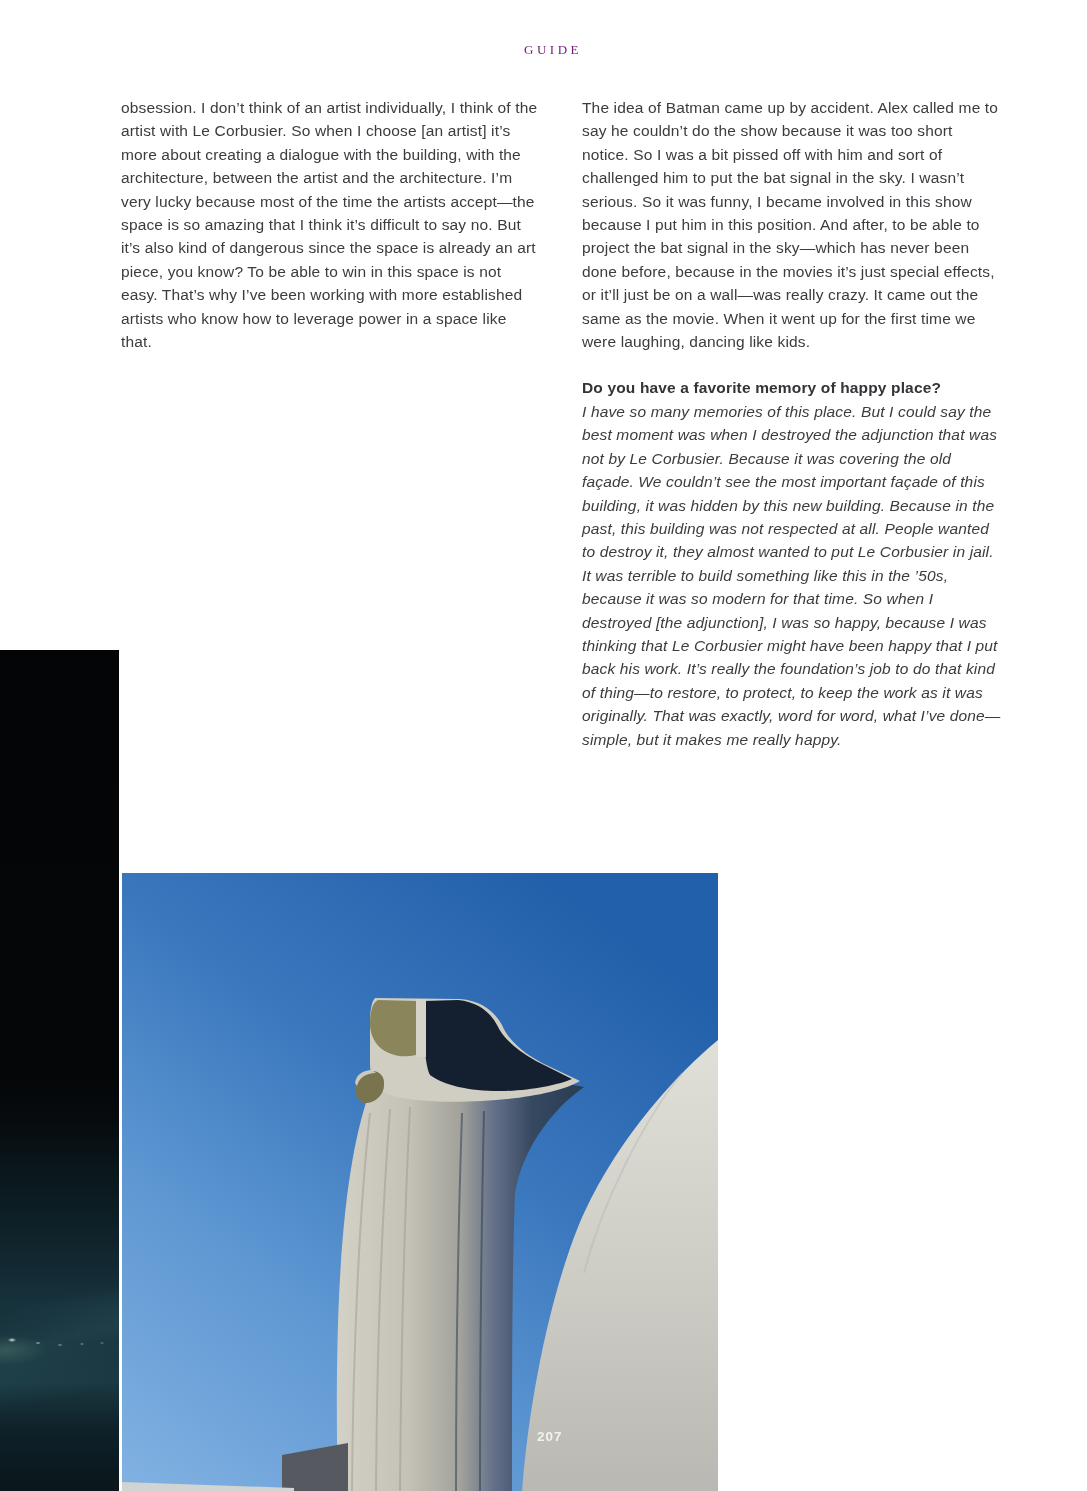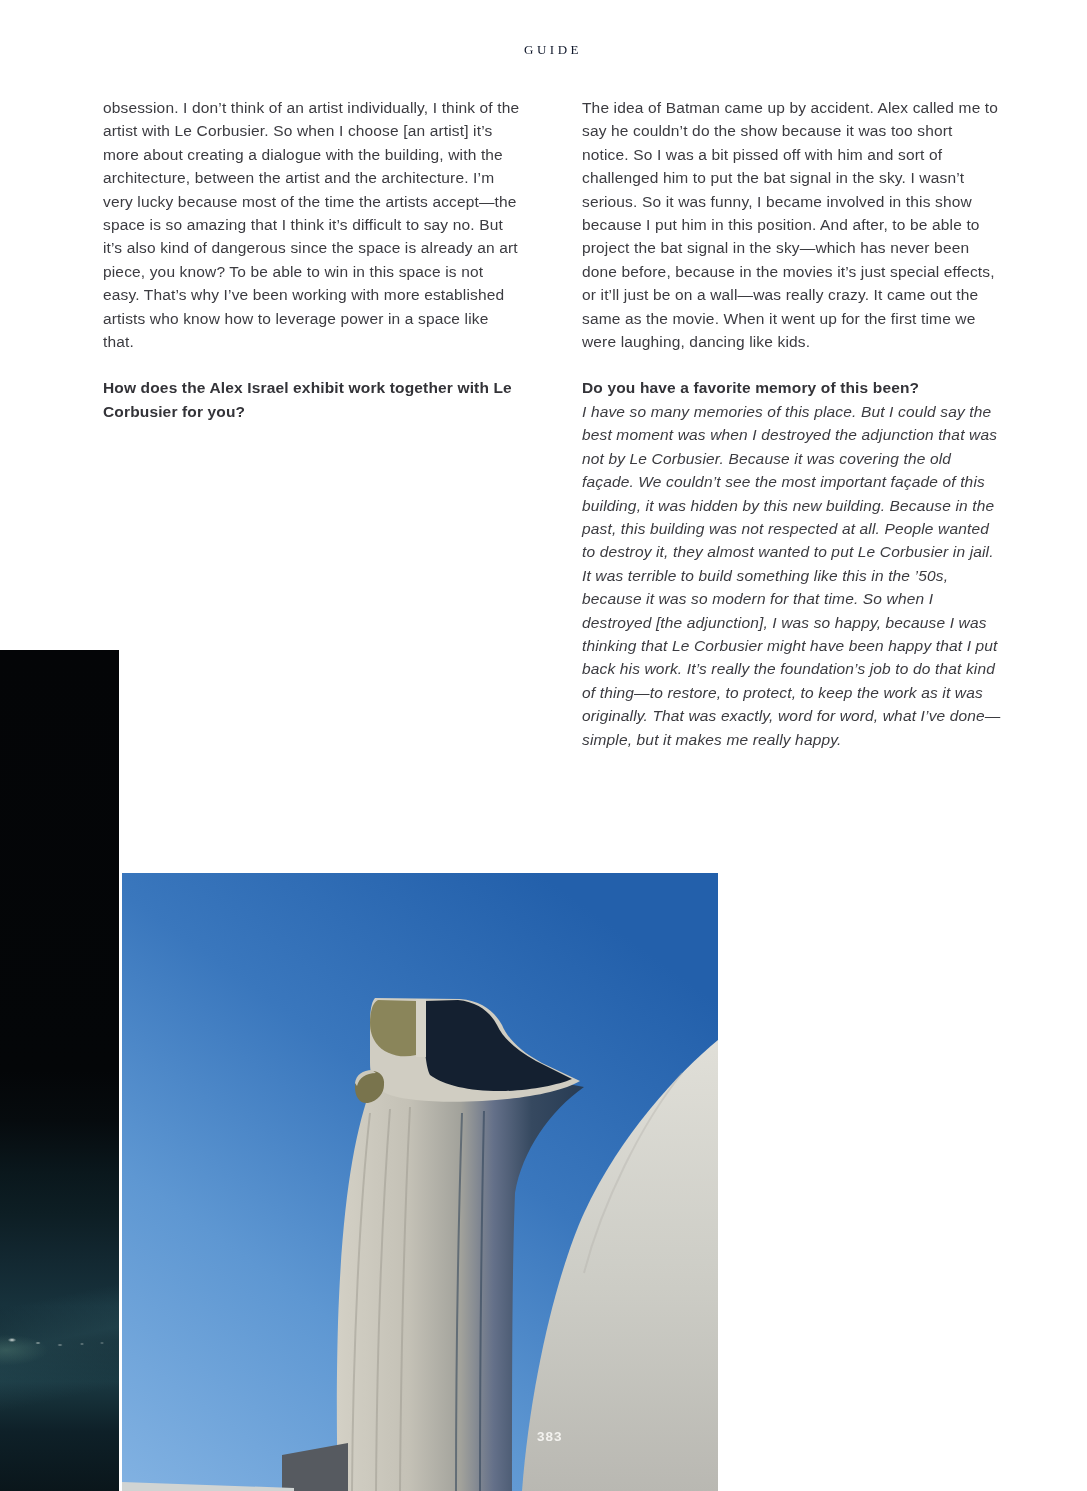--- a/index.html
+++ b/index.html
@@ -10,32 +10,32 @@
     font-family:"Liberation Sans", sans-serif;
     overflow:hidden;
   }
   .guide-header {
     position:absolute;
     top:42px; left:121px; width:864px;
     text-align:center;
     font-family:"Liberation Serif", serif;
     font-size:13px;
     letter-spacing:3.5px;
-    color:#0f172a;
+    color:#701a75;
   }
   .col {
     position:absolute;
     top:96px;
     width:419px;
     font-size:15.5px;
     line-height:23.4px;
     letter-spacing:0.15px;
     color:#3b3b40;
   }
-  .col-left  { left:103px; }
+  .col-left  { left:121px; }
   .col-right { left:566px;margin-left:16px; }
   .para   { margin:0 0 23px 0; }
   .question {
     font-weight:bold;
     color:#333338;
     margin:0;
   }
   .answer { margin:0;font-style:italic; }
 
   
@@ -76,26 +76,25 @@
 </style>
 </head>
 <body>
 
 <div class="guide-header">
   <span>GUIDE</span>
 </div>
 
 <div class="col col-left">
   <p class="para">obsession. I don’t think of an artist individually, I think of the artist with Le Corbusier. So when I choose [an artist] it’s more about creating a dialogue with the building, with the architecture, between the artist and the architecture. I’m very lucky because most of the time the artists accept—the space is so amazing that I think it’s difficult to say no. But it’s also kind of dangerous since the space is already an art piece, you know? To be able to win in this space is not easy. That’s why I’ve been working with more established artists who know how to leverage power in a space like that.</p>
-  <p class="question">How does the Alex Israel exhibit work together with Le Corbusier for you?</p>
 </div>
 
 <div class="col col-right">
   <p class="para">The idea of Batman came up by accident. Alex called me to say he couldn’t do the show because it was too short notice. So I was a bit pissed off with him and sort of challenged him to put the bat signal in the sky. I wasn’t serious. So it was funny, I became involved in this show because I put him in this position. And after, to be able to project the bat signal in the sky—which has never been done before, because in the movies it’s just special effects, or it’ll just be on a wall—was really crazy. It came out the same as the movie. When it went up for the first time we were laughing, dancing like kids.</p>
-  <p class="question">Do you have a favorite memory of this been?</p>
+  <p class="question">Do you have a favorite memory of happy place?</p>
   <p class="answer">I have so many memories of this place. But I could say the best moment was when I destroyed the adjunction that was not by Le Corbusier. Because it was covering the old façade. We couldn’t see the most important façade of this building, it was hidden by this new building. Because in the past, this building was not respected at all. People wanted to destroy it, they almost wanted to put Le Corbusier in jail. It was terrible to build something like this in the ’50s, because it was so modern for that time. So when I destroyed [the adjunction], I was so happy, because I was thinking that Le Corbusier might have been happy that I put back his work. It’s really the foundation’s job to do that kind of thing—to restore, to protect, to keep the work as it was originally. That was exactly, word for word, what I’ve done—simple, but it makes me really happy.</p>
 </div>
 
 <div class="night-strip"></div>
 
 <div class="roof-photo">
   <svg width="596" height="618" viewBox="0 0 596 618">
     <defs>
       <linearGradient id="skyGrad" x1="0%" y1="100%" x2="70%" y2="0%">
         <stop offset="0%" stop-color="#82b2e2"></stop>
@@ -153,14 +152,14 @@
       <path fill="#79744d" d="M233,214 C233,204 240,198 250,198 C258,198 263,204 262,212
            C262,220 256,228 246,230 C238,231 233,224 233,214 Z"></path>
       <path fill="#ccc9bc" d="M233,210 C234,202 241,197 250,197 L254,200 C244,200 237,205 235,213 Z"></path>
     </g>
 
     <path fill="#565a60" d="M160,582 L226,570 L226,618 L160,618 Z"></path>
 
     <path fill="#d0d4d3" d="M0,609 L172,615 L172,618 L0,618 Z"></path>
   </svg>
 
-  <div class="photo-pagenum">383</div>
+  <div class="photo-pagenum">207</div>
 </div>
 
 </body></html>

